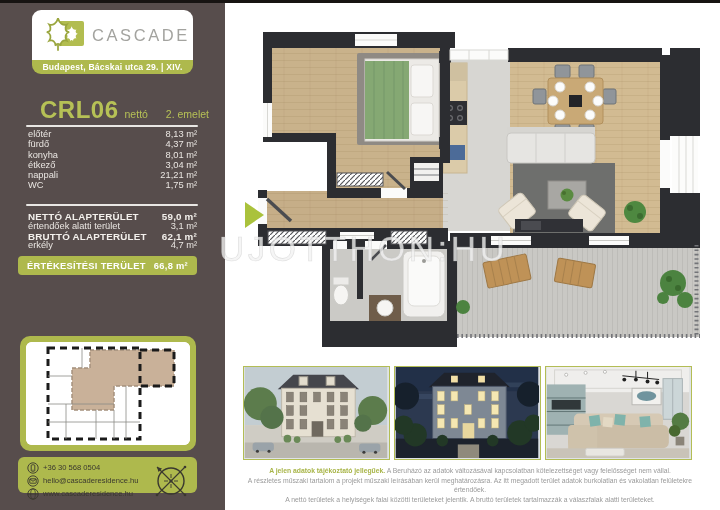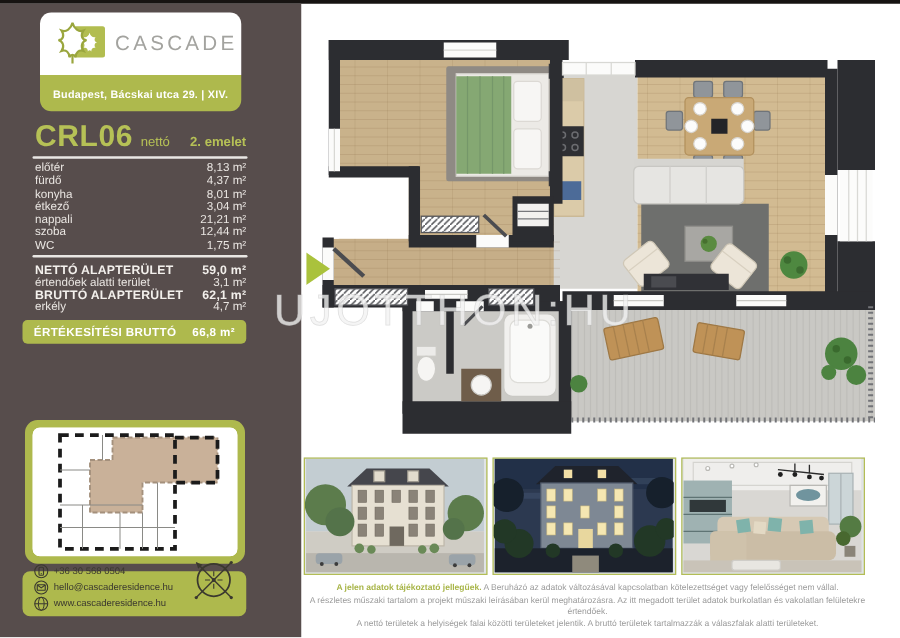--- a/index.html
+++ b/index.html
@@ -2,44 +2,44 @@
 <html><head>
 <meta charset="utf-8">
 <style>
   html,body{margin:0;padding:0;}
   body{font-family:"Liberation Sans", sans-serif;}
   .page{position:relative;width:720px;height:510px;background:#ffffff;overflow:hidden;}
   .abs{position:absolute;}
   
   .topbar{left:0;top:0;width:720px;height:3px;background:#171412;}
   
-  .sidebar{left:0;top:3px;width:225px;height:507px;background:#574d4c;padding-left:16px;}
+  .sidebar{left:0;top:3px;width:225px;height:507px;background:#574d4c;}
   .logo-card{left:32px;top:7px;width:161px;height:50px;background:#ffffff;border-radius:9px 9px 0 0;display:flex;align-items:center;}
   .logo-mark{margin-left:10px;flex:0 0 auto;}
   .brand-name{font-size:16.5px;letter-spacing:2.6px;color:#a3a39f;margin-left:6px;}
-  .addr-bar{left:32px;top:57px;width:161px;height:29px;background:#aeb94d;border-radius:0 0 9px 9px;
+  .addr-bar{left:32px;top:57px;width:161px;height:14px;background:#aeb94d;border-radius:0 0 9px 9px;
             display:flex;align-items:center;justify-content:center;color:#fff;font-size:8.6px;font-weight:bold;letter-spacing:.2px;}
-  .unit-row{left:28px;top:93px;width:169px;height:28px;display:flex;align-items:baseline;}
+  .unit-row{left:40px;top:93px;width:169px;height:28px;display:flex;align-items:baseline;}
   .unit-code{font-size:24px;font-weight:bold;color:#b6c156;letter-spacing:.5px;}
   .unit-type{font-size:10.5px;color:#b6c156;margin-left:6px;}
-  .unit-floor{font-size:10.5px;color:#b6c156;margin-left:auto;font-weight:bold;}
+  .unit-floor{font-size:10.5px;color:#b6c156;margin-left:auto;font-weight:normal;}
   .divider{left:26px;width:172px;height:2px;background:rgba(250,248,245,.9);border-radius:1px;}
   .rooms{left:28px;top:126px;width:169px;}
   .trow{display:flex;justify-content:space-between;align-items:baseline;height:10.3px;line-height:10.3px;font-size:9.3px;color:#eae6e2;}
   .trow .val{text-align:right;}
   .totals{left:28px;top:209px;width:169px;}
   .totals .trow{height:9.8px;line-height:9.8px;}
   .trow.strong{font-weight:bold;font-size:9.8px;letter-spacing:.2px;color:#f3f0ec;align-items:flex-end;}
   .sales-bar{left:18px;top:253px;width:179px;height:19px;background:#aeb94d;border-radius:4px;
              display:flex;align-items:center;justify-content:space-between;padding:0 9px;box-sizing:border-box;
              color:#fff;font-size:9.3px;font-weight:bold;letter-spacing:.3px;}
   .thumb-card{left:20px;top:333px;width:176px;height:115px;background:#aeb94d;border-radius:10px;padding:6px;box-sizing:border-box;}
   .thumb-inner{width:164px;height:103px;background:#fff;border-radius:6px;overflow:hidden;}
   .contact-card{left:18px;top:454px;width:179px;height:36px;background:#aeb94d;border-radius:6px;
-                display:flex;align-items:flex-end;box-sizing:border-box;padding:4px 6px 4px 9px;}
+                display:flex;align-items:flex-start;box-sizing:border-box;padding:4px 6px 4px 9px;}
   .contact-rows{flex:1;}
   .c-row{display:flex;align-items:center;height:13px;color:#3a382f;font-size:7.6px;}
   .c-row .cicon{width:12px;height:12px;margin-right:4px;flex:0 0 auto;}
   
   .floorplan{left:245px;top:5px;}
   .watermark{left:219px;top:229px;width:300px;font-size:35px;font-weight:500;letter-spacing:3.5px;
              color:rgba(242,242,242,0.78);-webkit-text-stroke:.6px rgba(190,190,190,.45);
              pointer-events:none;white-space:nowrap;}
   .photo{top:366px;width:147px;height:94px;border:1.5px solid #b3bd55;box-sizing:border-box;background:#dfe3e6;}
   .photo svg{display:block;}
@@ -97,24 +97,20 @@
         </div>
       <div class="trow">
           <span>étkező</span>
           <span class="val">3,04 m²</span>
         </div>
       <div class="trow">
           <span>nappali</span>
           <span class="val">21,21 m²</span>
         </div>
       <div class="trow">
-          <span>szoba</span>
-          <span class="val">12,44 m²</span>
-        </div>
-      <div class="trow">
           <span>WC</span>
           <span class="val">1,75 m²</span>
         </div>
     </div>
 
     <div class="abs divider" style="top:201px;"></div>
 
     <div class="abs totals">
       <div class="trow strong">
           <span>NETTÓ ALAPTERÜLET</span>
@@ -128,21 +124,21 @@
           <span>BRUTTÓ ALAPTERÜLET</span>
           <span class="val">62,1 m²</span>
         </div>
       <div class="trow">
           <span>erkély</span>
           <span class="val">4,7 m²</span>
         </div>
     </div>
 
     <div class="abs sales-bar">
-      <span>ÉRTÉKESÍTÉSI BRUTTÓ</span>
+      <span>ÉRTÉKESÍTÉSI TERÜLET</span>
       <span>66,8 m²</span>
     </div>
 
     <div class="abs thumb-card">
       <div class="thumb-inner">
         <svg width="164" height="103" viewBox="0 0 164 103">
           <rect x="0" y="0" width="164" height="103" fill="#ffffff"></rect>
           <polygon points="64,8 148,8 148,44 88,44 88,68 46,68 46,26 64,26" fill="#c9b199" stroke="#a4907c" stroke-width="1.5" stroke-dasharray="4 2"></polygon>
           <rect x="22" y="6" width="92" height="91" fill="none" stroke="#1b1b1b" stroke-width="3" stroke-dasharray="7 5"></rect>
           <path d="M114,8 H148 V44 H114" fill="none" stroke="#1b1b1b" stroke-width="3" stroke-dasharray="7 5"></path>

